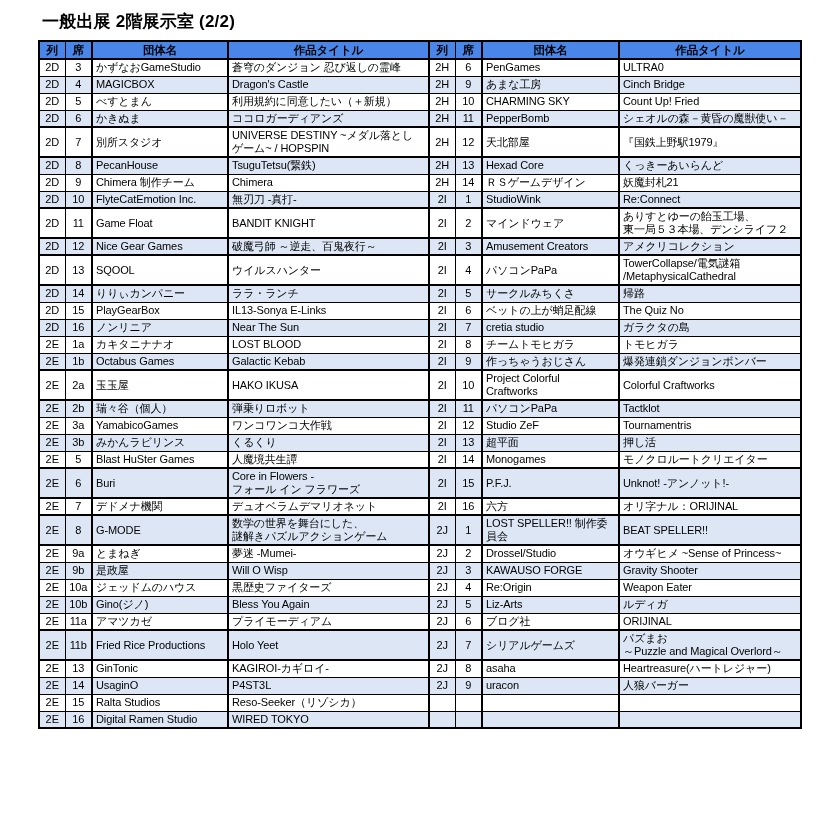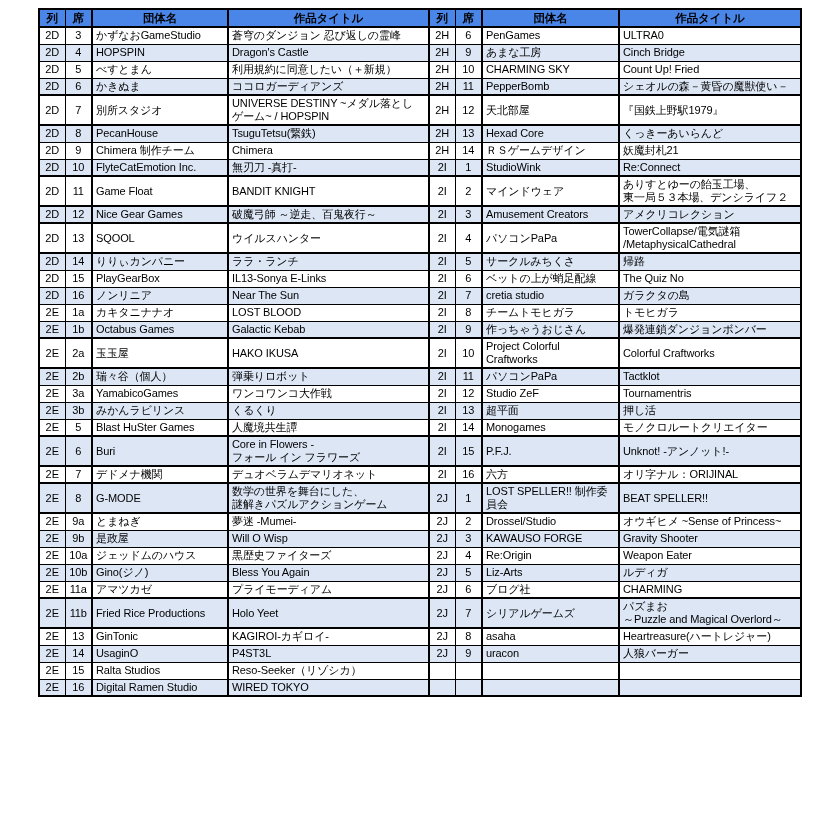--- a/index.html
+++ b/index.html
@@ -50,20 +50,21 @@
   .roster td.c2,.roster td.c3,.roster td.c6,.roster td.c7{
     text-align:left;white-space:pre;
   }
   
   .roster th.vb,.roster td.vb{border-left:2px solid var(--border);}
 </style>
 </head>
 <body>
 
 <div class="page">
+  <div class="title">一般出展 2階展示室 (2/2)</div>
 
   <table class="roster">
     <colgroup>
       <col style="width:26px">
         <col style="width:27px">
         <col style="width:136px">
         <col style="width:201px">
       <col style="width:26px">
         <col style="width:27px">
         <col style="width:137px">
@@ -88,21 +89,21 @@
           <td class="c2 vb">かずなおGameStudio</td>
           <td class="c3 vb">蒼穹のダンジョン 忍び返しの霊峰</td>
           <td class="c4 vb">2H</td>
           <td class="c5">6</td>
           <td class="c6 vb">PenGames</td>
           <td class="c7 vb">ULTRA0</td>
         </tr>
         <tr class="band">
           <td class="c0">2D</td>
           <td class="c1">4</td>
-          <td class="c2 vb">HOPSPIN</td>
+          <td class="c2 vb">MAGICBOX</td>
           <td class="c3 vb">Dragon's Castle</td>
           <td class="c4 vb">2H</td>
           <td class="c5">9</td>
           <td class="c6 vb">あまな工房</td>
           <td class="c7 vb">Cinch Bridge</td>
         </tr>
         <tr class="">
           <td class="c0">2D</td>
           <td class="c1">5</td>
           <td class="c2 vb">べすとまん</td>
@@ -370,21 +371,21 @@
           <td class="c7 vb">ルディガ</td>
         </tr>
         <tr class="">
           <td class="c0">2E</td>
           <td class="c1">11a</td>
           <td class="c2 vb">アマツカゼ</td>
           <td class="c3 vb">プライモーディアム</td>
           <td class="c4 vb">2J</td>
           <td class="c5">6</td>
           <td class="c6 vb">ブログ社</td>
-          <td class="c7 vb">CHARMING</td>
+          <td class="c7 vb">ORIJINAL</td>
         </tr>
         <tr class="band tall">
           <td class="c0">2E</td>
           <td class="c1">11b</td>
           <td class="c2 vb">Fried Rice Productions</td>
           <td class="c3 vb">Holo Yeet</td>
           <td class="c4 vb">2J</td>
           <td class="c5">7</td>
           <td class="c6 vb">シリアルゲームズ</td>
           <td class="c7 vb">パズまお

